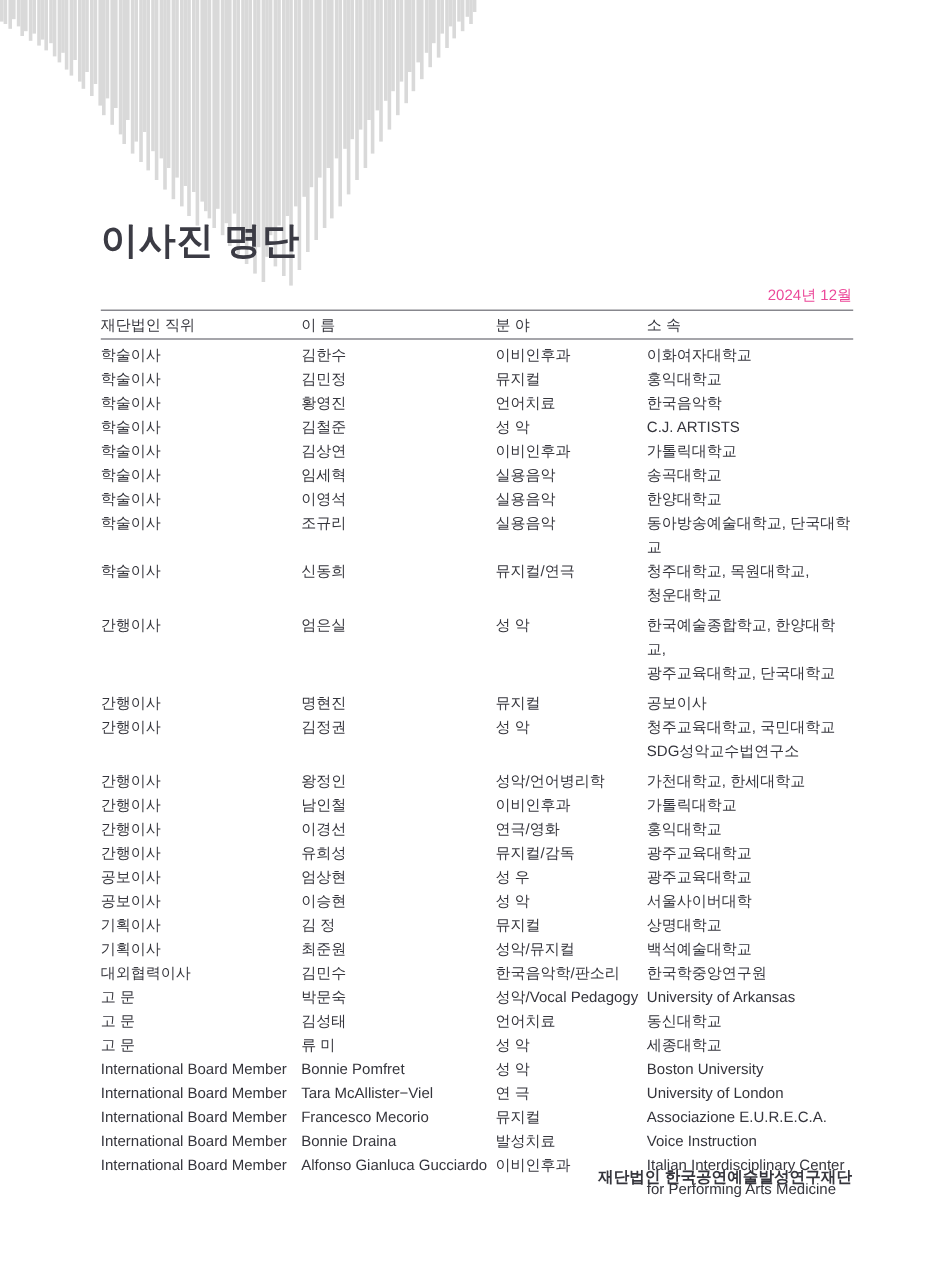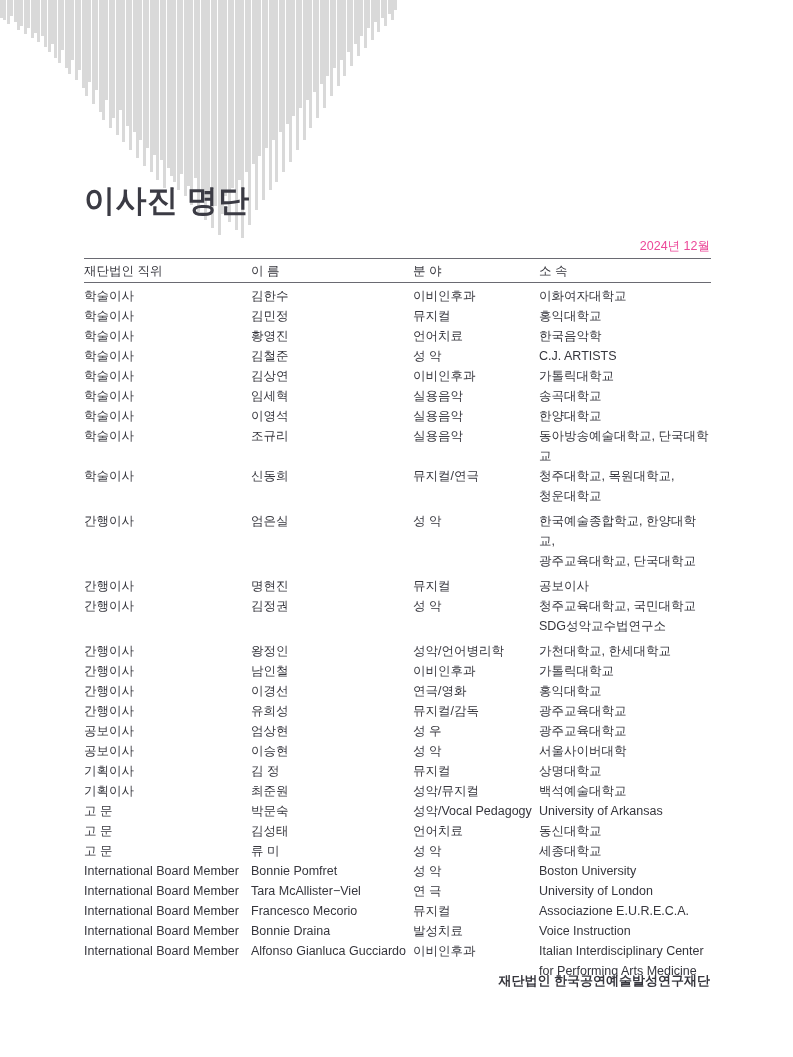--- a/index.html
+++ b/index.html
@@ -391,20 +391,26 @@
           <td>뮤지컬</td>
           <td>상명대학교</td>
         </tr>
         <tr>
           <td>기획이사</td>
           <td>최준원</td>
           <td>성악/뮤지컬</td>
           <td>백석예술대학교</td>
         </tr>
         <tr>
+          <td>대외협력이사</td>
+          <td>김민수</td>
+          <td>한국음악학/판소리</td>
+          <td>한국학중앙연구원</td>
+        </tr>
+        <tr>
           <td>고  문</td>
           <td>박문숙</td>
           <td>성악/Vocal Pedagogy</td>
           <td>University of Arkansas</td>
         </tr>
         <tr>
           <td>고  문</td>
           <td>김성태</td>
           <td>언어치료</td>
           <td>동신대학교</td>

